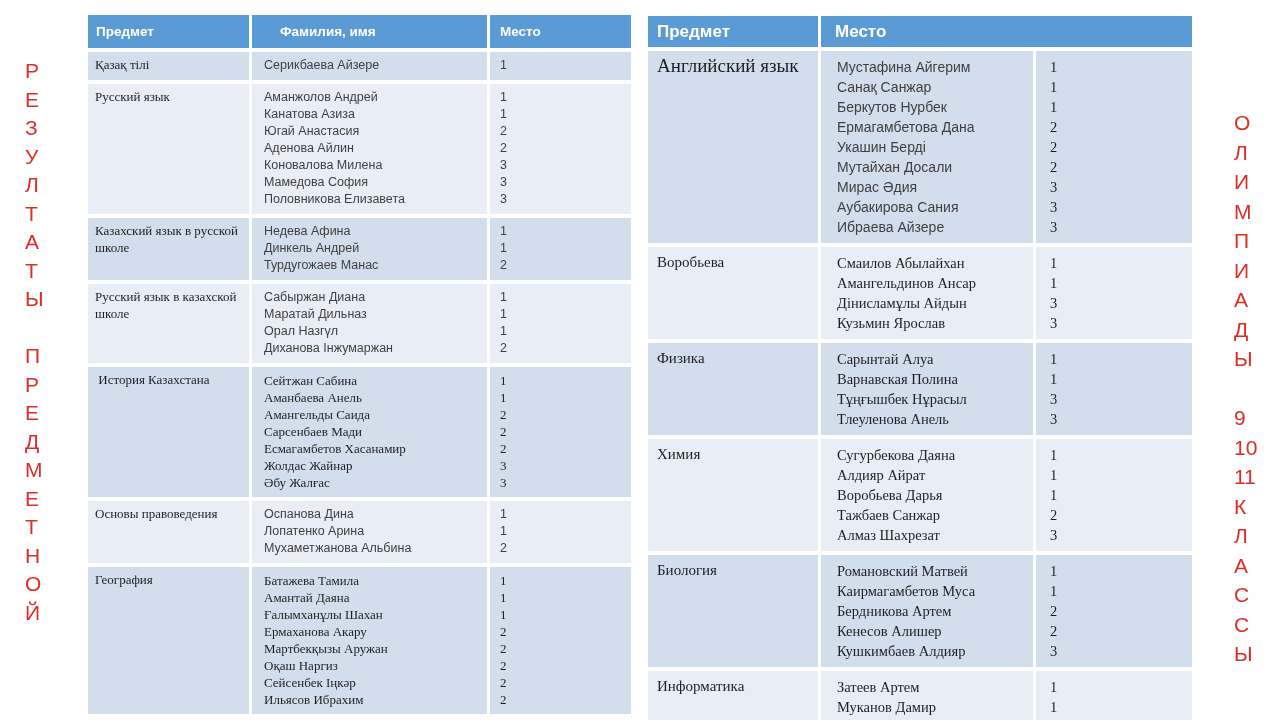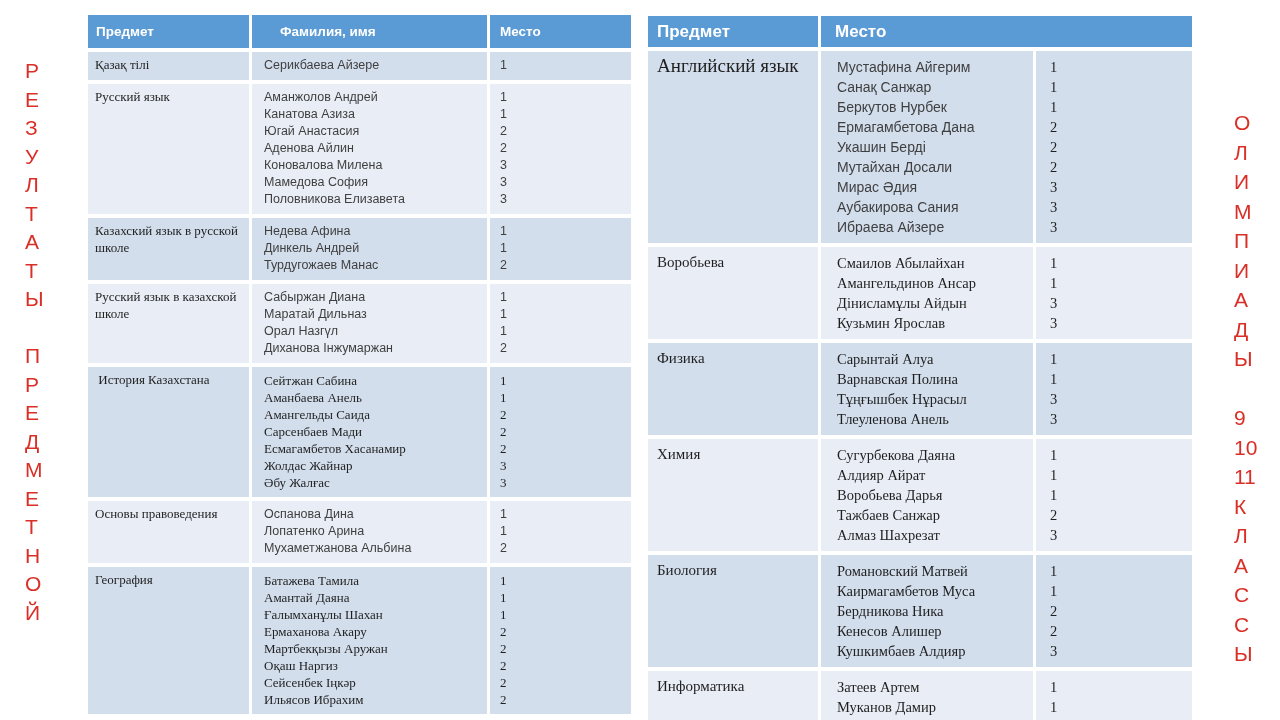--- a/index.html
+++ b/index.html
@@ -286,21 +286,21 @@
           <div class="line">1</div>
           <div class="line">2</div>
           <div class="line">3</div>
         </div>
       </div>
       <div class="t-row band-dark">
         <div class="cell c1 subject">Биология</div>
         <div class="cell c2 names font-serif">
           <div class="line">Романовский Матвей</div>
           <div class="line">Каирмагамбетов Муса</div>
-          <div class="line">Бердникова Ника</div>
+          <div class="line">Бердникова Артем</div>
           <div class="line">Кенесов Алишер</div>
           <div class="line">Кушкимбаев  Алдияр</div>
         </div>
         <div class="cell c3 places font-serif">
           <div class="line">1</div>
           <div class="line">1</div>
           <div class="line">2</div>
           <div class="line">2</div>
           <div class="line">3</div>
         </div>

